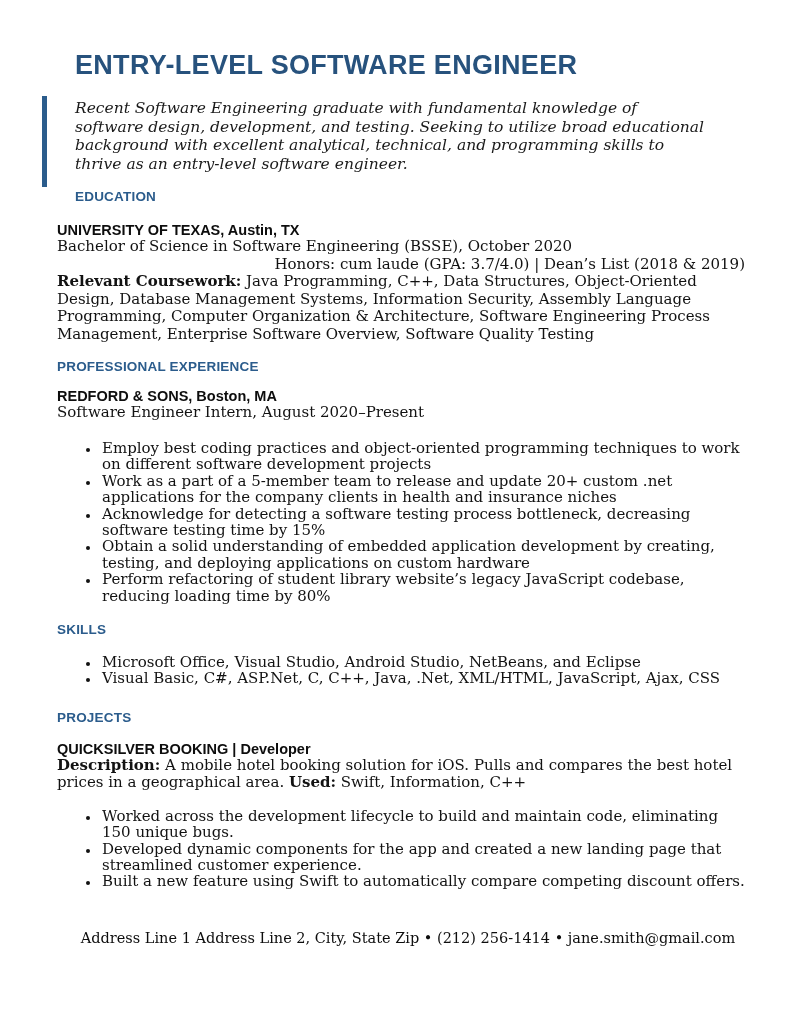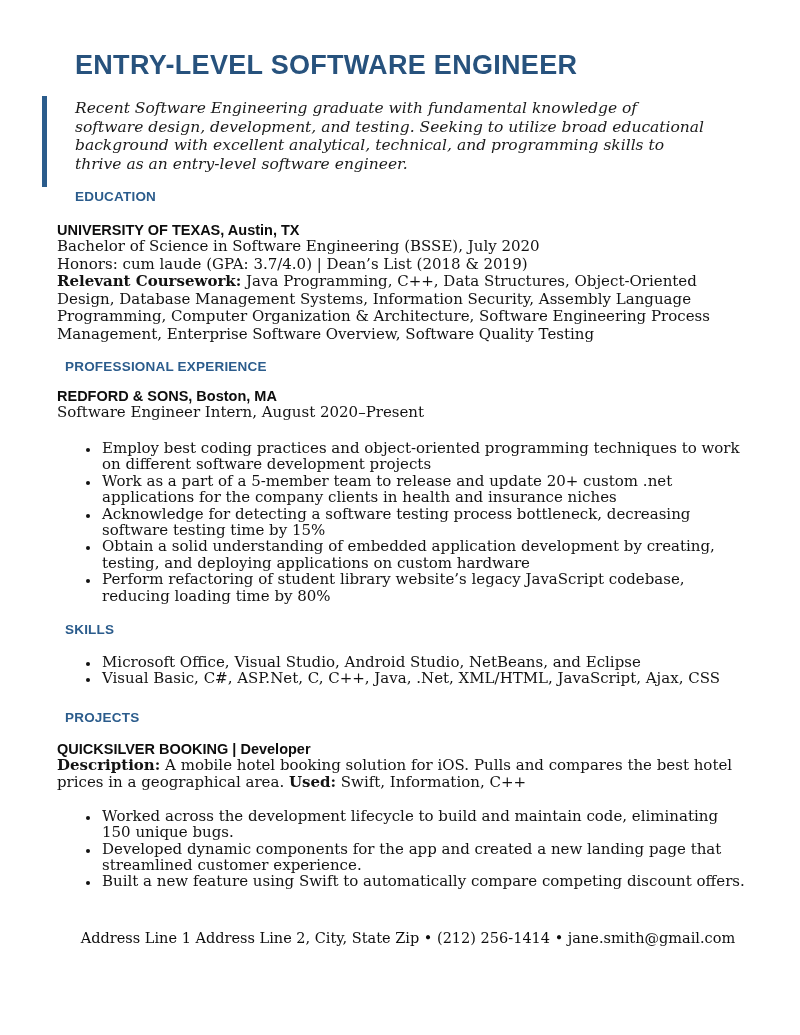--- a/index.html
+++ b/index.html
@@ -42,21 +42,21 @@
     line-height: 18.6px;
     color: #1a1a1a;
   }
 
   h2.sec {
     font-family: "Liberation Sans", sans-serif;
     font-size: 13.5px;
     font-weight: bold;
     letter-spacing: 0.2px;
     color: var(--header-color);
-    margin: 8px;
+    margin: 0;
   }
   h2.sec.indented { margin-left: 18px; }
   h2.sec.edu { margin-top: 2px; }
   h2.sec.exp { margin-top: 16px; }
   h2.sec.skl { margin-top: 18px; }
   h2.sec.prj { margin-top: 23px; }
 
   p.org {
     font-family: "Liberation Sans", sans-serif;
     font-size: 14.5px;
@@ -67,21 +67,21 @@
   .org.school { margin-top: 18px; }
   .org.company { margin-top: 14px; }
   .org.project { margin-top: 16px; }
 
   p.body {
     font-size: 15px;
     line-height: 17.5px;
     margin: 0;
   }
   .degree { margin-top: 9px; }
-  .honors { margin-top: 8px; }
+  .honors { margin-top: 8px; text-align: right; }
   .coursework { margin-top: 6px; }
   .role { margin-top: 1px; }
   .desc { margin-top: 15px; }
   p.body strong { font-weight: bold; }
 
   ul.bullets {
     margin: 18px 0 0 0;
     padding-left: 43px;
     list-style-type: disc;
   }
@@ -111,21 +111,21 @@
   <div class="content">
 
     <h1 class="doc-title">ENTRY-LEVEL SOFTWARE ENGINEER</h1>
 
     <div class="summary">
       <p>Recent Software Engineering graduate with fundamental knowledge of software design, development, and testing. Seeking to utilize broad educational background with excellent analytical, technical, and programming skills to thrive as an entry-level software engineer.</p>
     </div>
 
     <h2 class="sec indented edu">EDUCATION</h2>
     <p class="org school">UNIVERSITY OF TEXAS, Austin, TX</p>
-    <p class="body degree">Bachelor of Science in Software Engineering (BSSE), July 2020</p>
+    <p class="body degree">Bachelor of Science in Software Engineering (BSSE), October 2020</p>
     <p class="body honors">Honors: cum laude (GPA: 3.7/4.0) | Dean’s List (2018 &amp; 2019)</p>
     <p class="body coursework"><strong>Relevant Coursework:</strong> <span>Java Programming, C++, Data Structures, Object-Oriented Design, Database Management Systems, Information Security, Assembly Language Programming, Computer Organization &amp; Architecture, Software Engineering Process Management, Enterprise Software Overview, Software Quality Testing</span></p>
 
     <h2 class="sec exp">PROFESSIONAL EXPERIENCE</h2>
     <p class="org company">REDFORD &amp; SONS, Boston, MA</p>
     <p class="body role">Software Engineer Intern, August 2020–Present</p>
     <ul class="bullets experience-list">
         <li>Employ best coding practices and object-oriented programming techniques to work on different software development projects</li>
         <li>Work as a part of a 5-member team to release and update 20+ custom .net applications for the company clients in health and insurance niches</li>
         <li>Acknowledge for detecting a software testing process bottleneck, decreasing software testing time by 15%</li>

